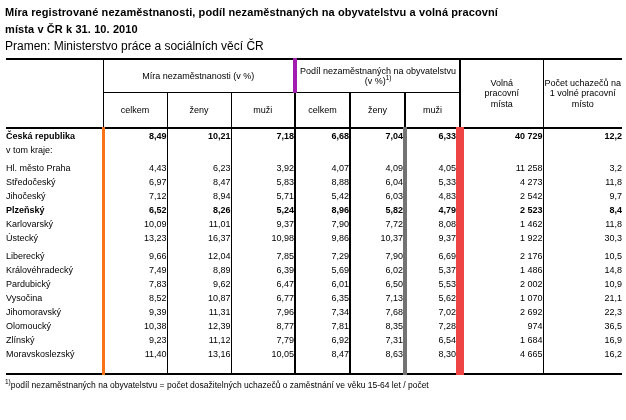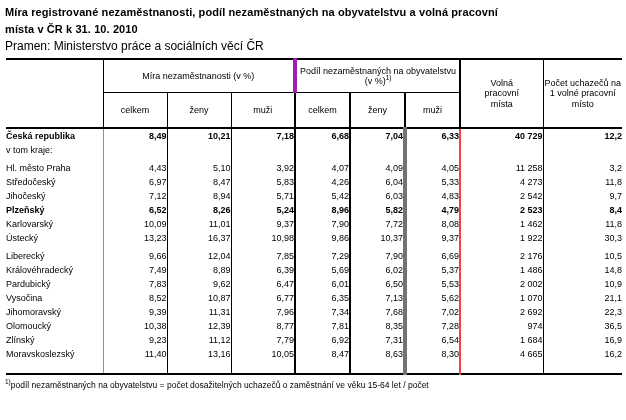--- a/index.html
+++ b/index.html
@@ -67,27 +67,27 @@
     vertical-align: middle;
     white-space: nowrap;
   }
   td.name  { text-align: left; padding-left: 3px; }
   td.indent{ padding-left: 12px; }
   td.num   { text-align: right; padding-right: 5px; }
   tr.bold td { font-weight: bold; }
   tr.gap td  { height: 18px; vertical-align: bottom; }
   tr.spacer td { height: 12px; }
 
-  .c0 { border-right: 1px solid #f97316; }
+  .c0 { border-right: 3px solid #f97316; }
   .c1 { border-right: 1px solid #000; }
   .c2 { border-right: 1px solid #000; }
   .c3 { border-right: 2px solid #000; }
   .c4 { border-right: 2px solid #000; }
   .c5 { border-right: 4px solid #737373; }
-  .c6 { border-right: 2px solid #ef4444; }
+  .c6 { border-right: 8px solid #ef4444; }
   .c7 { border-right: 1px solid #000; }
   .c8 { border-right: none; }
 
   .footnote {
     margin: 5px 0 0 5px;
     font-size: 8.5px;
     line-height: 11px;
   }
   .fn-l2 { padding-left: 10px; }
 </style>
@@ -155,34 +155,34 @@
           <td class="num c3"></td>
           <td class="num c4"></td>
           <td class="num c5"></td>
           <td class="num c6"></td>
           <td class="num c7"></td>
           <td class="num c8"></td>
         </tr>
         <tr class="gap">
           <td class="name c0 indent">Hl. město Praha</td>
           <td class="num c1">4,43</td>
-          <td class="num c2">5,10</td>
+          <td class="num c2">6,23</td>
           <td class="num c3">3,92</td>
           <td class="num c4">4,07</td>
           <td class="num c5">4,09</td>
           <td class="num c6">4,05</td>
           <td class="num c7">11 258</td>
           <td class="num c8">3,2</td>
         </tr>
         <tr>
           <td class="name c0 indent">Středočeský</td>
           <td class="num c1">6,97</td>
           <td class="num c2">8,47</td>
           <td class="num c3">5,83</td>
-          <td class="num c4">4,26</td>
+          <td class="num c4">8,88</td>
           <td class="num c5">6,04</td>
           <td class="num c6">5,33</td>
           <td class="num c7">4 273</td>
           <td class="num c8">11,8</td>
         </tr>
         <tr>
           <td class="name c0 indent">Jihočeský</td>
           <td class="num c1">7,12</td>
           <td class="num c2">8,94</td>
           <td class="num c3">5,71</td>

